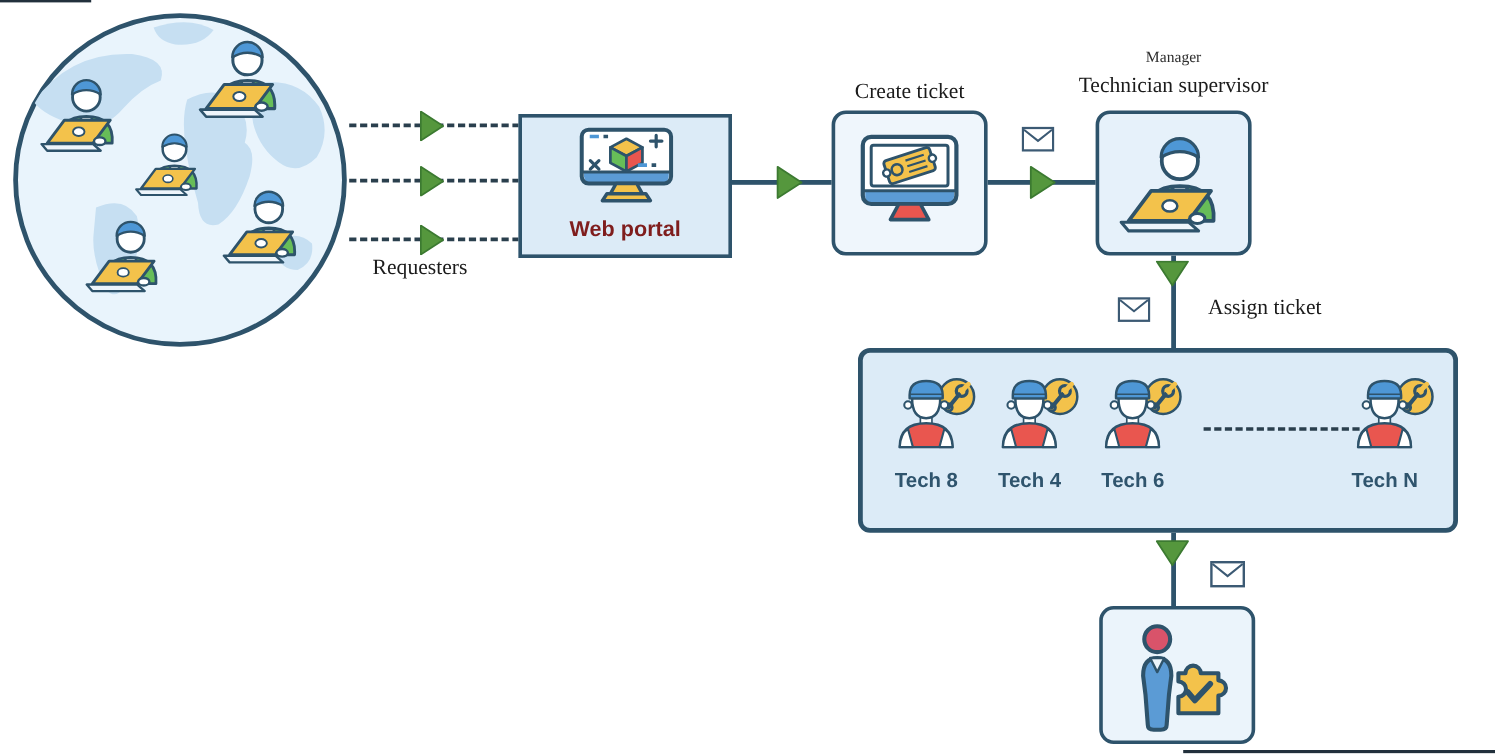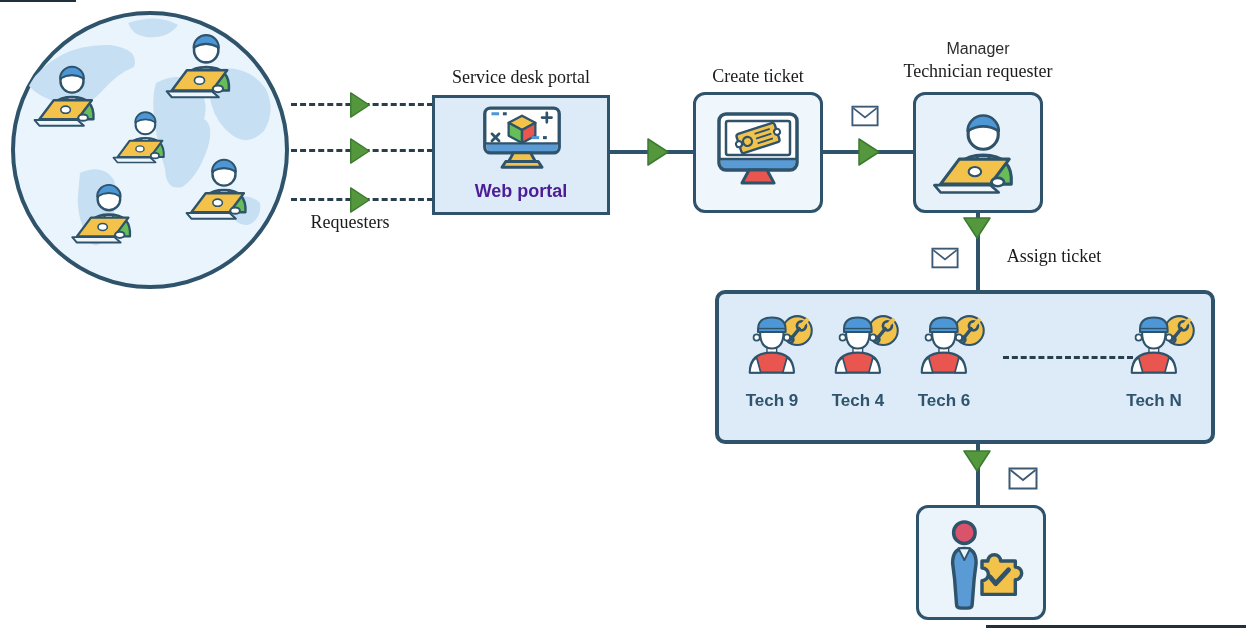--- a/index.html
+++ b/index.html
@@ -6,26 +6,26 @@
   .canvas{
     position:relative;width:1246px;height:628px;background:#ffffff;
     font-family:"Liberation Serif",serif;overflow:hidden;
   }
   .abs{position:absolute;}
   .serif-label{
     position:absolute;font-family:"Liberation Serif",serif;
     font-size:18px;color:#1b1b1b;text-align:center;line-height:21px;
   }
   .sans-label{
-    position:absolute;font-family:Liberation Sans, sans-serif;
-    font-size:16px;color:#2d2d2d;text-align:center;
+    position:absolute;font-family:Liberation Serif, serif;
+    font-size:13px;color:#2d2d2d;text-align:center;
   }
   .brand-label{
     position:absolute;font-family:"Liberation Sans",sans-serif;
-    font-weight:bold;font-size:18px;color:#4c1d95;text-align:center;
+    font-weight:bold;font-size:18px;color:#7f1d1d;text-align:center;
   }
   .tech-label{
     position:absolute;font-family:"Liberation Sans",sans-serif;
     font-weight:bold;font-size:17px;color:#2f546d;text-align:center;width:80px;
   }
   .node-box{
     position:absolute;border:3px solid #2e536b;background:#dcebf7;box-sizing:border-box;
   }
   .rounded{border-radius:12px;}
   .dash-line{position:absolute;border-top:3px dashed #2a3f4d;height:0;}
@@ -120,21 +120,20 @@
     </svg>
   <svg class="abs" style="left:349px;top:138px;" width="22" height="26">
       <use href="#sym-arrow-right"></use>
     </svg>
   <svg class="abs" style="left:349px;top:187px;" width="22" height="26">
       <use href="#sym-arrow-right"></use>
     </svg>
 
   <div class="serif-label" style="left:295px;top:212px;width:110px;">Requesters</div>
 
-  <div class="serif-label" style="left:430px;top:67px;width:182px;">Service desk portal</div>
   <div class="node-box" style="left:432px;top:95px;width:178px;height:120px;">
     <svg class="abs" style="left:45px;top:6px;" width="84" height="73" viewBox="0 0 88 76">
       <rect x="5" y="4" width="78" height="47" rx="6" fill="#ffffff" stroke="none"></rect>
       <path d="M7 41 h74 v4 a6 6 0 0 1 -6 6 H13 a6 6 0 0 1 -6 -6 z" fill="#5b9bd5"></path>
       <path d="M6 41 H82" stroke="#2e536b" stroke-width="2.5"></path>
       <rect x="5" y="4" width="78" height="47" rx="6" fill="none" stroke="#2e536b" stroke-width="3.5"></rect>
       <polygon points="44,12 58,19.5 44,27 30,19.5" fill="#f3c24b" stroke="#2e536b" stroke-width="2.4" stroke-linejoin="round"></polygon>
       <polygon points="30,19.5 30,33 44,40.5 44,27" fill="#67bd58" stroke="#2e536b" stroke-width="2.4" stroke-linejoin="round"></polygon>
       <polygon points="58,19.5 58,33 44,40.5 44,27" fill="#e9564f" stroke="#2e536b" stroke-width="2.4" stroke-linejoin="round"></polygon>
       <path d="M70 9 v10 M65 14 h10" stroke="#2e536b" stroke-width="2.8" stroke-linecap="round"></path>
@@ -175,21 +174,21 @@
 
   <svg class="abs" style="left:851px;top:104px;" width="28" height="24">
       <use href="#sym-envelope"></use>
     </svg>
   <div class="hline" style="left:823px;top:150px;width:90px;"></div>
   <svg class="abs" style="left:856px;top:138px;" width="26" height="28">
       <use href="#sym-arrow-right"></use>
     </svg>
 
   <div class="sans-label" style="left:913px;top:40px;width:130px;">Manager</div>
-  <div class="serif-label" style="left:883px;top:61px;width:190px;">Technician requester</div>
+  <div class="serif-label" style="left:883px;top:61px;width:190px;">Technician supervisor</div>
   <div class="node-box rounded" style="left:913px;top:92px;width:130px;height:121px;background:#e6f1fa;">
     <svg class="abs" style="left:10px;top:14px;" width="104" height="92">
         <use href="#sym-requester"></use>
       </svg>
   </div>
 
   <div class="vline" style="left:976px;top:213px;height:77px;"></div>
   <svg class="abs" style="left:963px;top:217px;" width="28" height="22">
       <use href="#sym-arrow-down"></use>
     </svg>
@@ -206,21 +205,21 @@
   <svg class="abs" style="left:828px;top:312px;" width="72" height="62">
       <use href="#sym-tech"></use>
     </svg>
   <svg class="abs" style="left:914px;top:312px;" width="72" height="62">
       <use href="#sym-tech"></use>
     </svg>
   <svg class="abs" style="left:1124px;top:312px;" width="72" height="62">
       <use href="#sym-tech"></use>
     </svg>
 
-  <div class="tech-label" style="left:732px;top:391px;">Tech 9</div>
+  <div class="tech-label" style="left:732px;top:391px;">Tech 8</div>
   <div class="tech-label" style="left:818px;top:391px;">Tech 4</div>
   <div class="tech-label" style="left:904px;top:391px;">Tech 6</div>
   <div class="tech-label" style="left:1114px;top:391px;">Tech N</div>
 
   <div class="dash-line" style="left:1003px;top:356px;width:130px;"></div>
 
   <div class="vline" style="left:976px;top:444px;height:61px;"></div>
   <svg class="abs" style="left:963px;top:450px;" width="28" height="22">
       <use href="#sym-arrow-down"></use>
     </svg>

